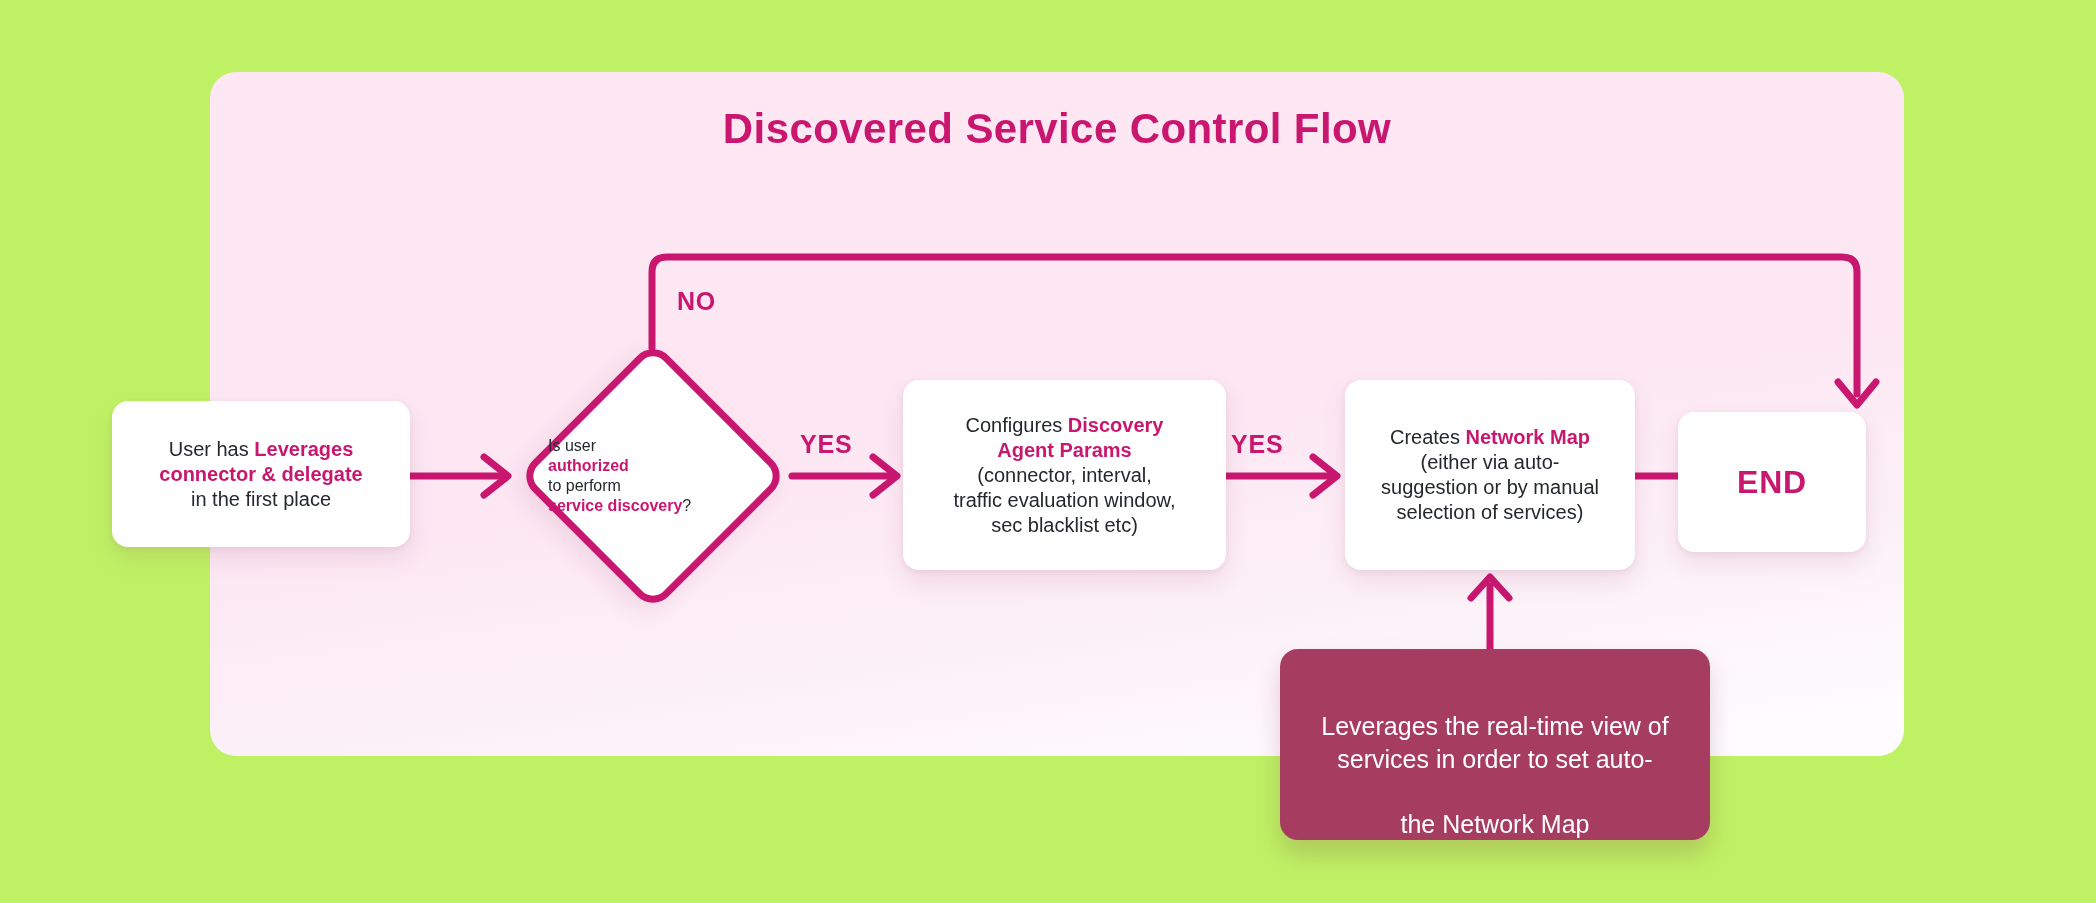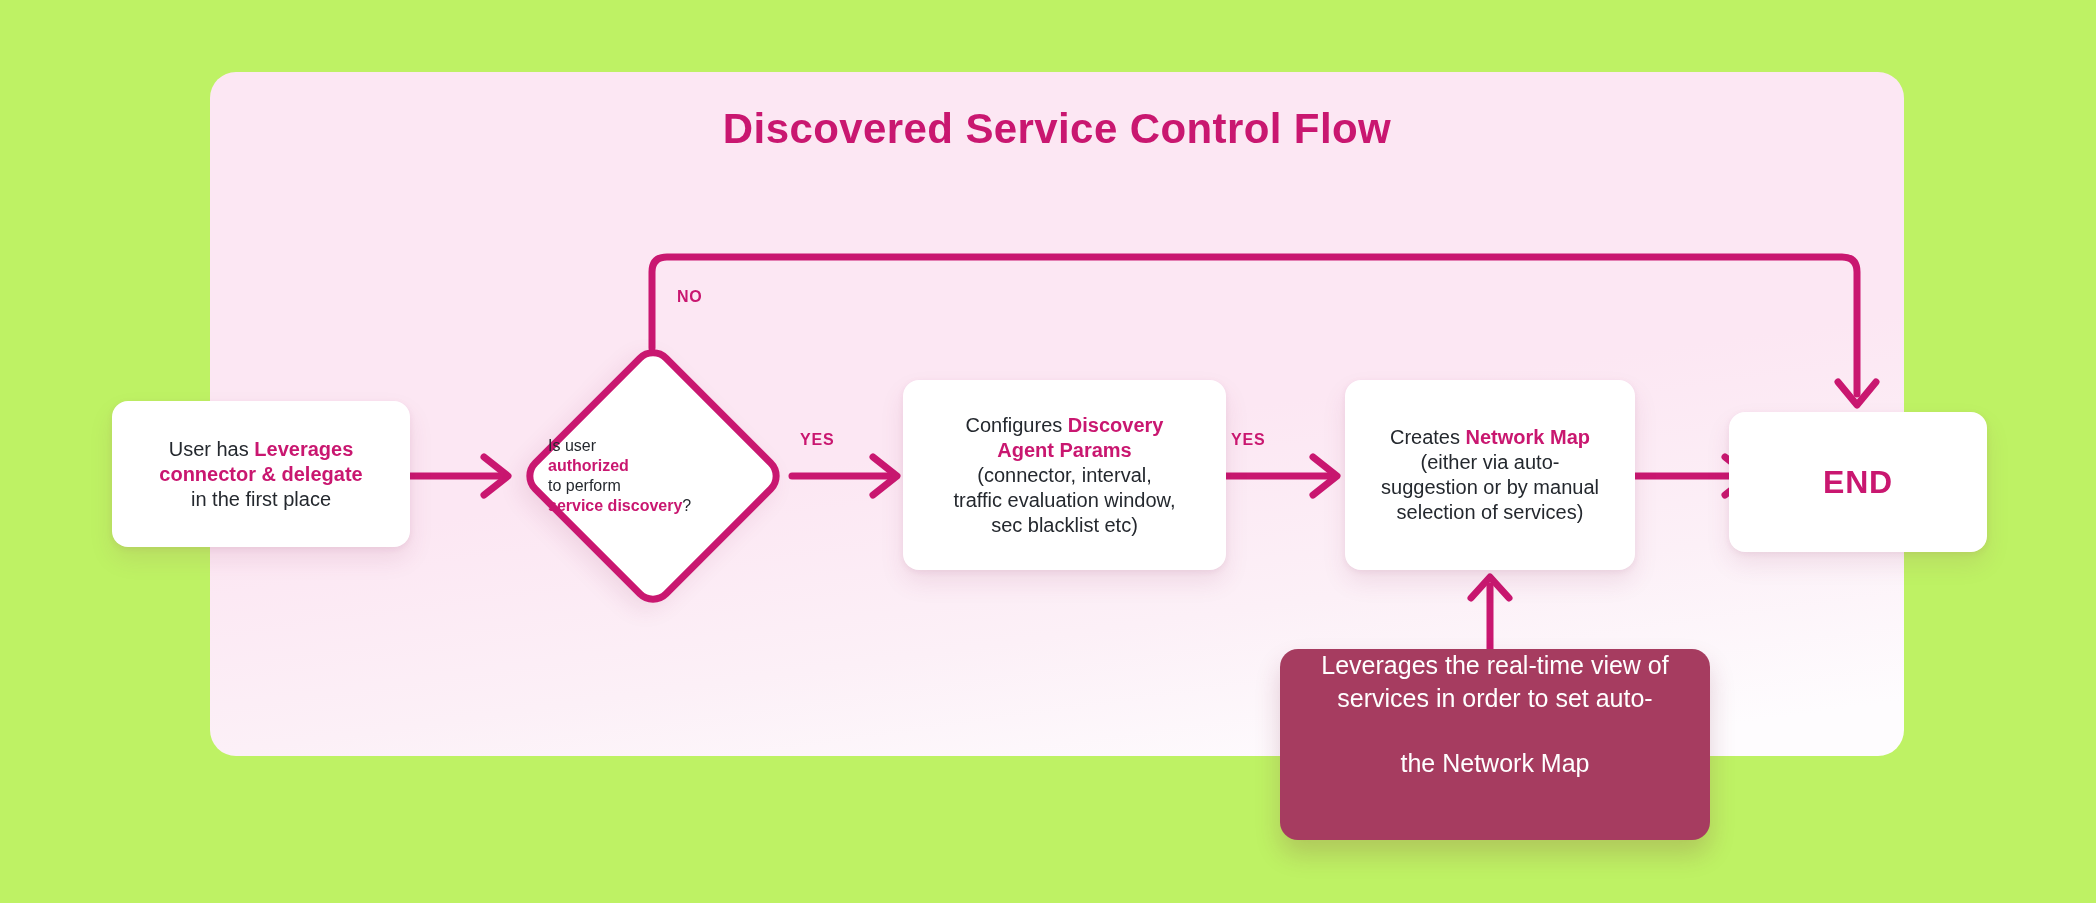--- a/index.html
+++ b/index.html
@@ -62,21 +62,21 @@
     justify-content:center;
     text-align:center;
     color:var(--ink);
     font-size:20px;
     line-height:1.25;
   }
   .node-start{ left:112px; top:401px; width:298px; height:146px; }
   .node-configure{ left:903px; top:380px; width:323px; height:190px; }
   .node-create{ left:1345px; top:380px; width:290px; height:190px; }
   .node-end{
-    left:1729px; top:412px; width:258px; height:140px;
+    left:1678px; top:412px; width:188px; height:140px;
     font-size:32px; font-weight:700; color:var(--magenta); letter-spacing:0.8px;
   }
   .em{ color:var(--magenta); font-weight:700; }
   .diamond-wrap{
     position:absolute;
     left:557px; top:380px;
     width:192px; height:192px;
   }
   .diamond-shape{
     position:absolute;
@@ -94,38 +94,38 @@
     width:210px;
     text-align:left;
     font-size:16px;
     line-height:1.25;
     color:var(--ink);
   }
   .edge-label{
     position:absolute;
     color:var(--magenta);
     font-weight:700;
-    font-size:16px;
+    font-size:25px;
     letter-spacing:0.8px;
     line-height:1;
   }
   .edge-label-no{ left:677px; top:289px; }
   .edge-label-yes-1{ left:800px; top:432px; }
   .edge-label-yes-2{ left:1231px; top:432px; }
   .note{
     position:absolute;
     left:1280px; top:649px;
     width:430px; height:191px;
     background:var(--note-bg);
     border-radius:18px;
     color:#ffffff;
     font-size:25px;
     line-height:1.3;
     display:flex;
-    align-items:flex-start;
+    align-items:flex-end;
     justify-content:center;
     text-align:center;
     box-shadow:0 14px 26px rgba(120,30,60,0.20);
   }
 </style>
 </head>
 <body>
 
 <div class="canvas">
 

